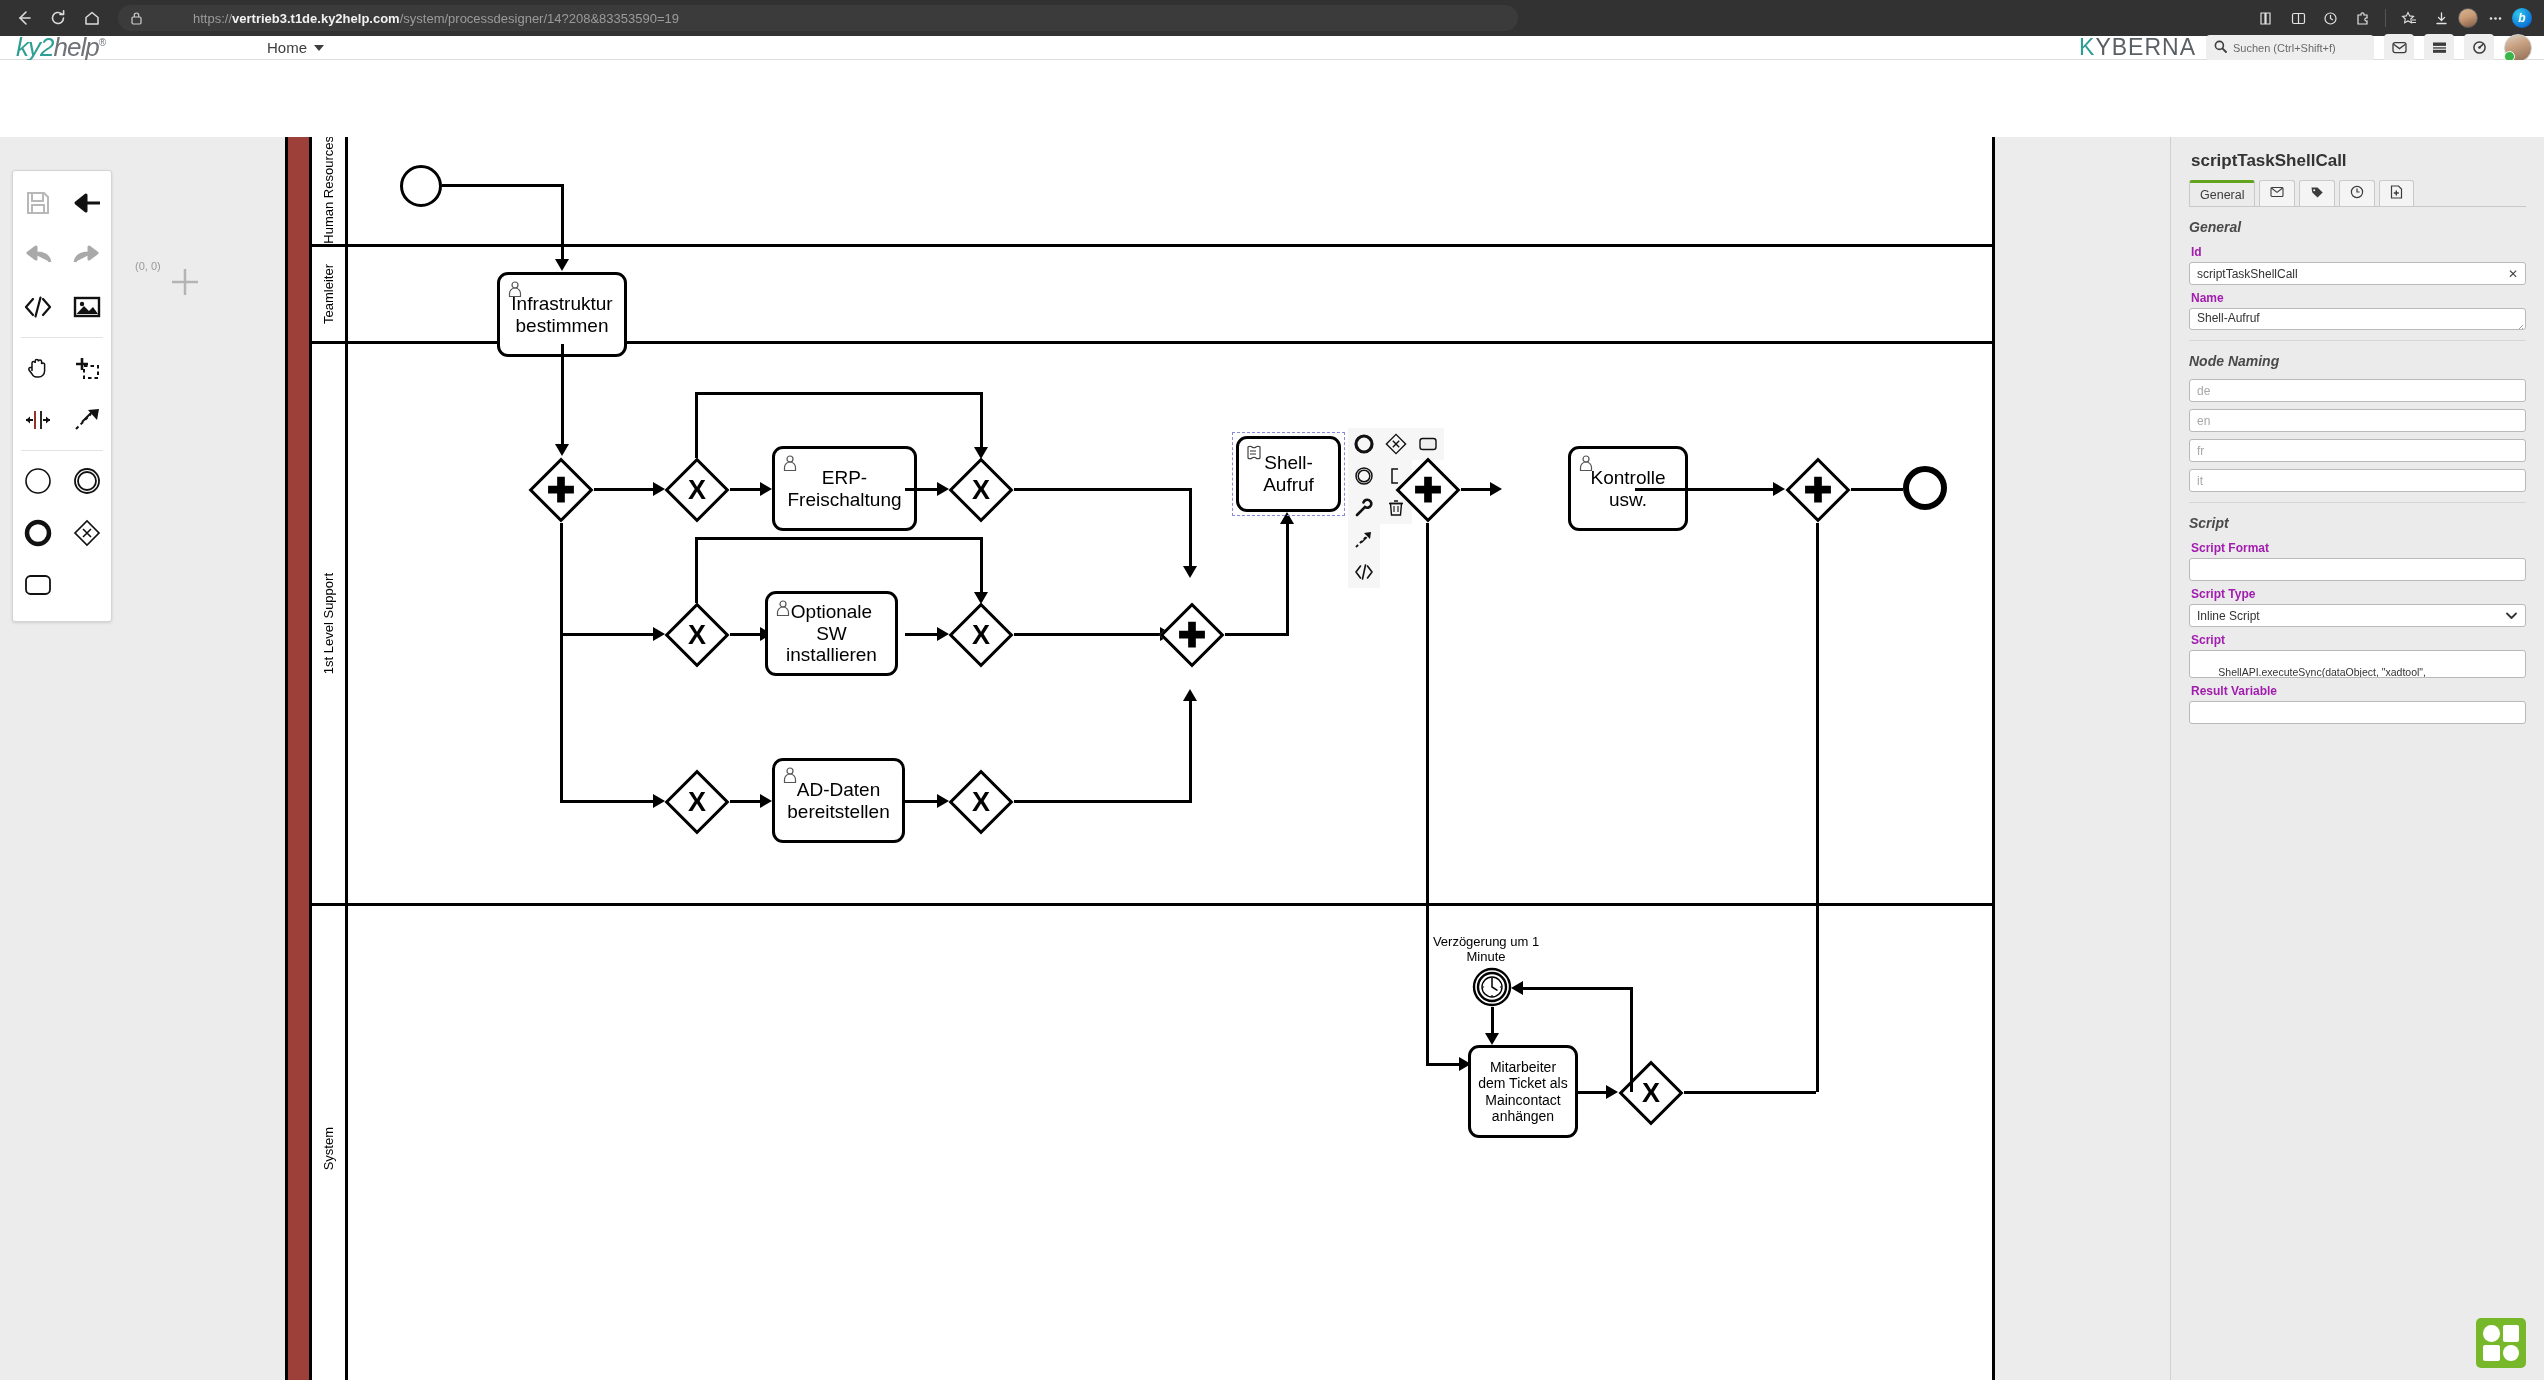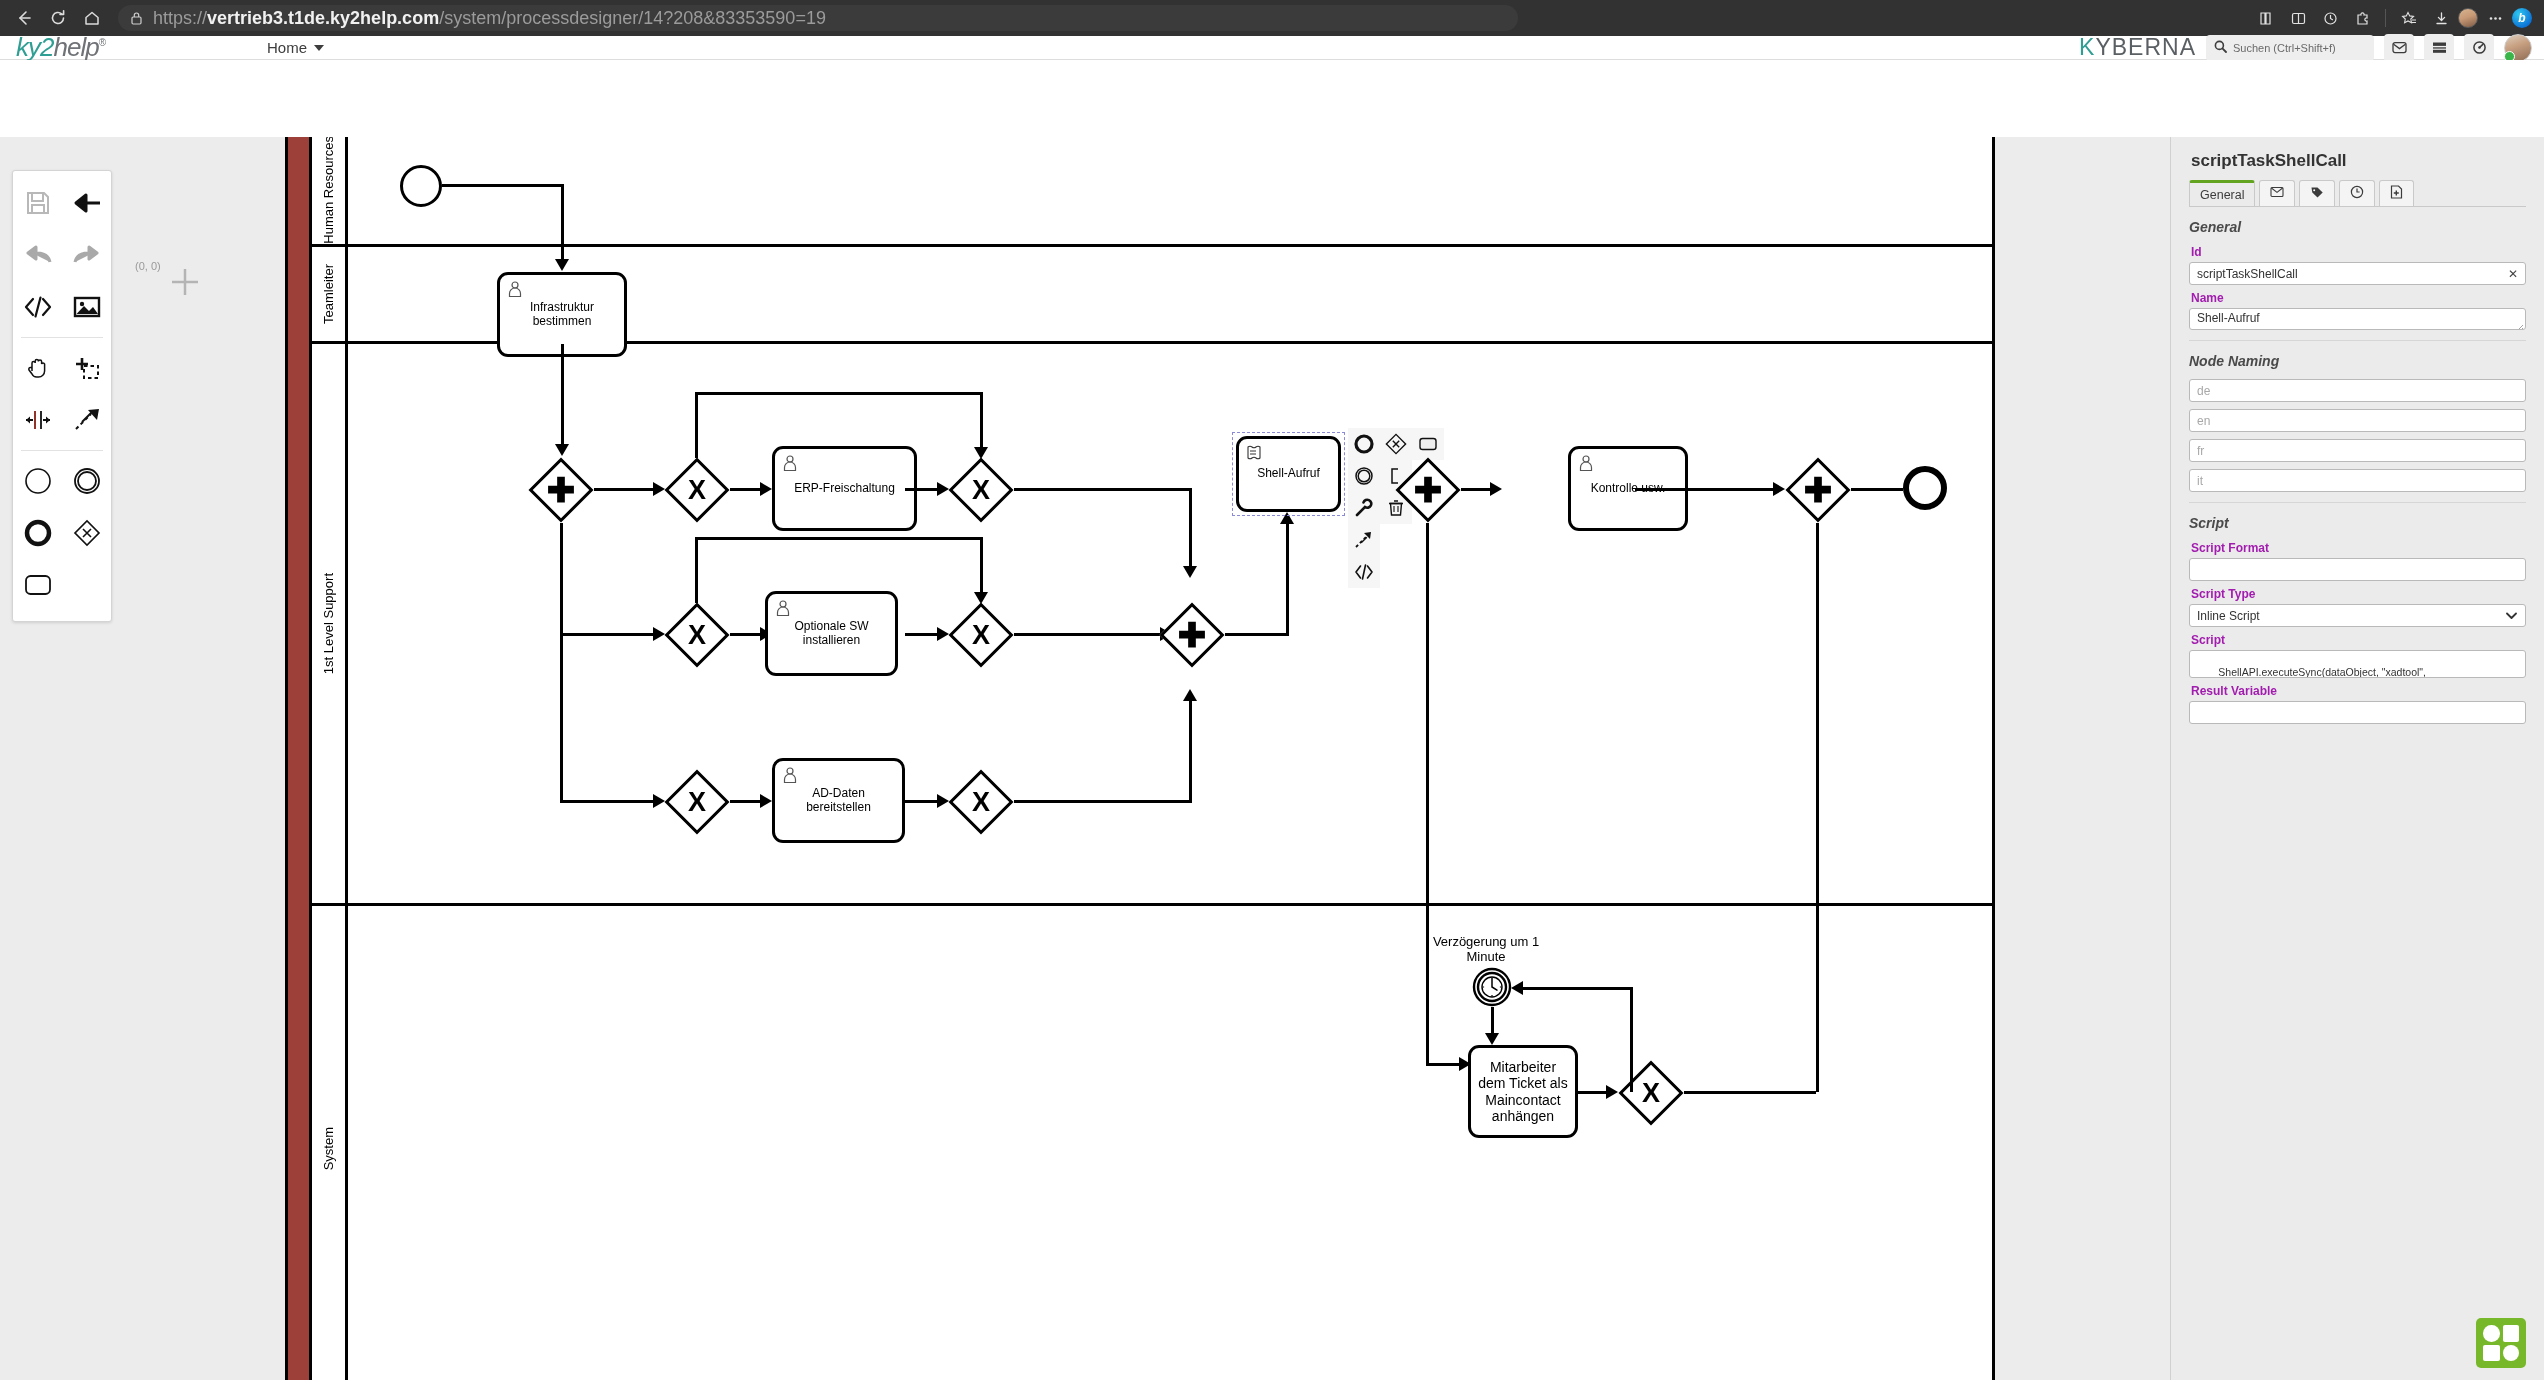--- a/index.html
+++ b/index.html
@@ -8,21 +8,21 @@
 
   
   .browser-bar { height:36px; background:#323232; display:flex; align-items:center;
     padding:0 8px; gap:2px; position:relative; }
   .nav-btn { width:32px; height:32px; display:flex; align-items:center; justify-content:center;
     color:#dcdcdc; border-radius:4px; }
   .nav-btn svg { display:block; }
   .url-pill { flex:0 1 auto; min-width:1400px; height:26px; background:#3b3b3b; border-radius:13px;
     display:flex; align-items:center; padding:0 12px; margin-left:8px; gap:10px; }
   .lock-icon { color:#cfcfcf; display:flex; }
-  .url-text { font-size:18px; color:#9b9b9b; white-space:nowrap; overflow:hidden; }
+  .url-text { font-size:13px; color:#9b9b9b; white-space:nowrap; overflow:hidden;margin-left:40px; }
   .url-text .host { color:#f1f1f1; font-weight:bold; }
   .url-text .scheme { color:#9b9b9b; }
   .browser-right { margin-left:auto; display:flex; align-items:center; gap:2px; padding-right:4px; }
   .br-icon { width:30px; height:28px; display:flex; align-items:center; justify-content:center;
     color:#e2e2e2; }
   .br-sep { width:1px; height:18px; background:#555; margin:0 6px; }
   .avatar-sm { width:20px; height:20px; border-radius:50%;
     background:linear-gradient(160deg,#d7b48f 0%,#c89a76 45%,#7e5a44 100%); border:1px solid #5a5a5a; }
   .bing-circle { width:20px; height:20px; border-radius:50%;
     background:radial-gradient(circle at 35% 30%, #2ec8ef, #0b6fd6 75%);
@@ -81,21 +81,21 @@
   .lane-label { width:36px; border-right:3px solid #000; display:flex;
     align-items:center; justify-content:center; }
   .lane-label span { writing-mode:vertical-rl; transform:rotate(180deg); font-size:13px;
     color:#000; white-space:nowrap; }
   .lane-body { position:relative; flex:1; }
 
   
   .bp { position:absolute; }
   .task { border:3px solid #000; border-radius:11px; background:#fff;
     display:flex; align-items:center; justify-content:center; text-align:center;
-    font-size:12px; line-height:1.15; color:#000; padding:4px 6px; }
+    font-size:19px; line-height:1.15; color:#000; padding:4px 6px; }
   .task .user-ic, .task .script-ic { position:absolute; left:6px; top:5px; }
   .gw { border:3px solid #000; background:#fff; transform:rotate(45deg); }
   .gw-wrap { position:absolute; display:flex; align-items:center; justify-content:center; }
   .gw-mark { position:absolute; color:#000; font-weight:bold; pointer-events:none; }
   .ev { border:3px solid #000; border-radius:50%; background:#fff; }
   .ev-thick { border-width:6px; }
   .edge { position:absolute; background:#000; }
   .edge.h { height:3px; } .edge.v { width:3px; }
   .arrow-d,.arrow-r,.arrow-l,.arrow-u { position:absolute; width:0; height:0; }
   .arrow-d { border-left:7px solid transparent; border-right:7px solid transparent; border-top:12px solid #000; }

